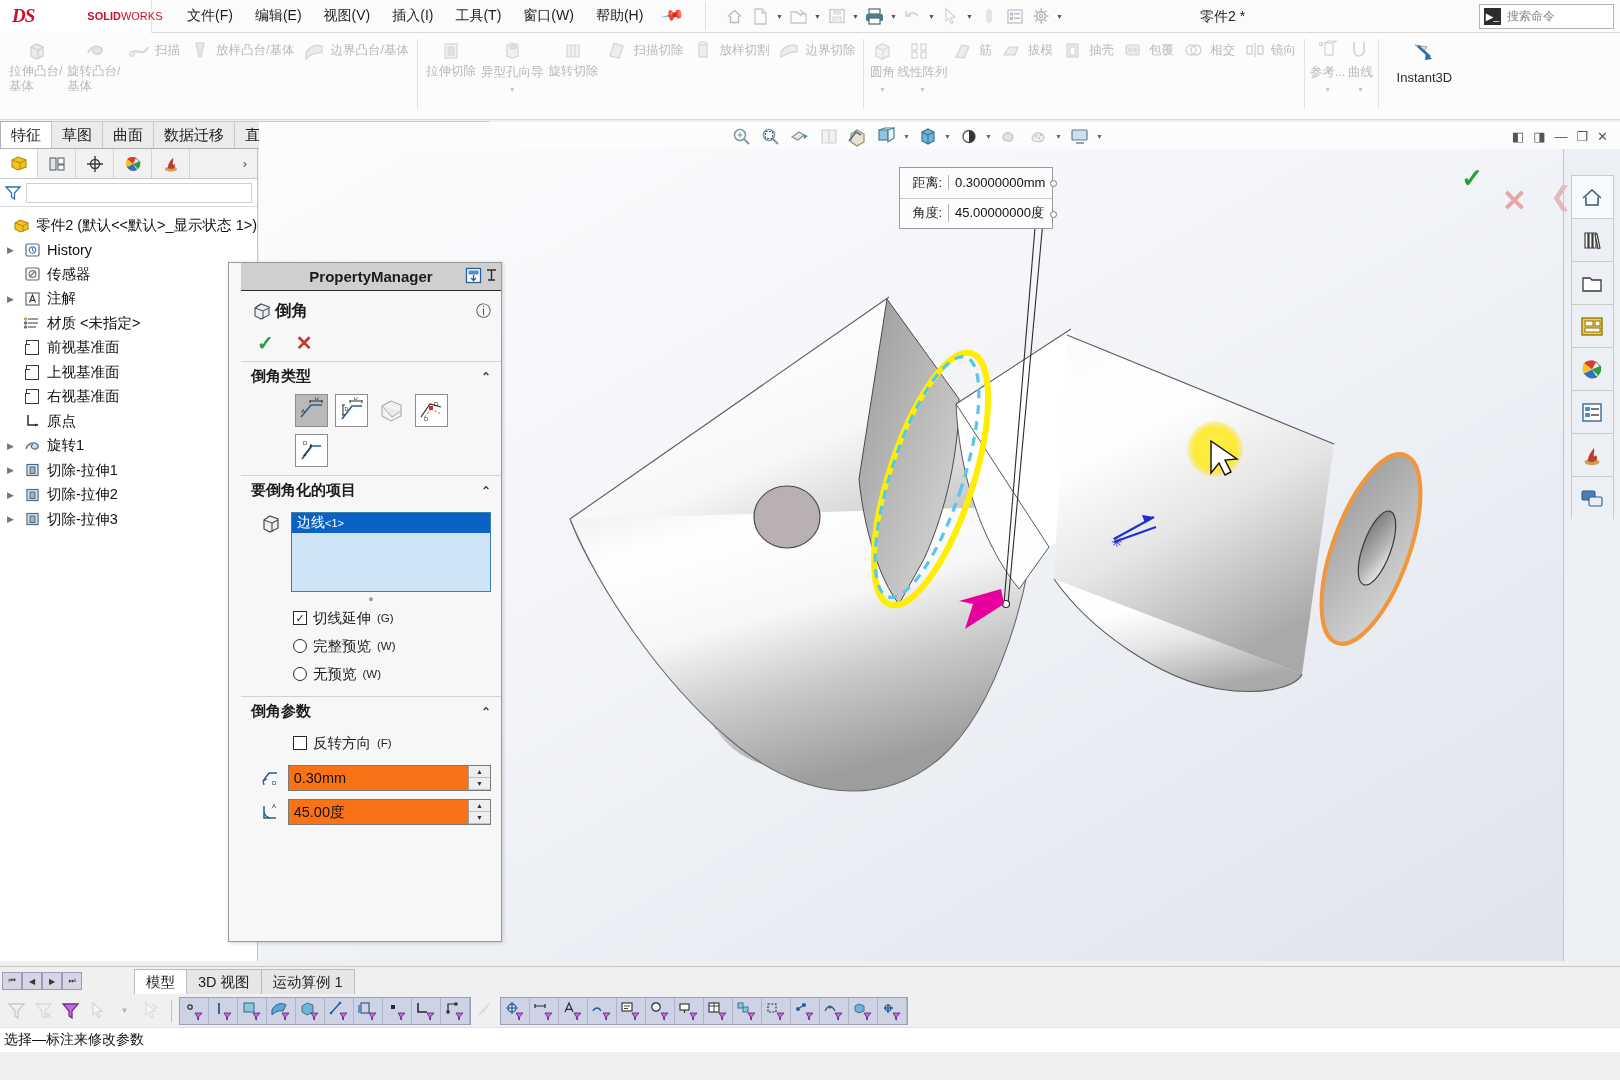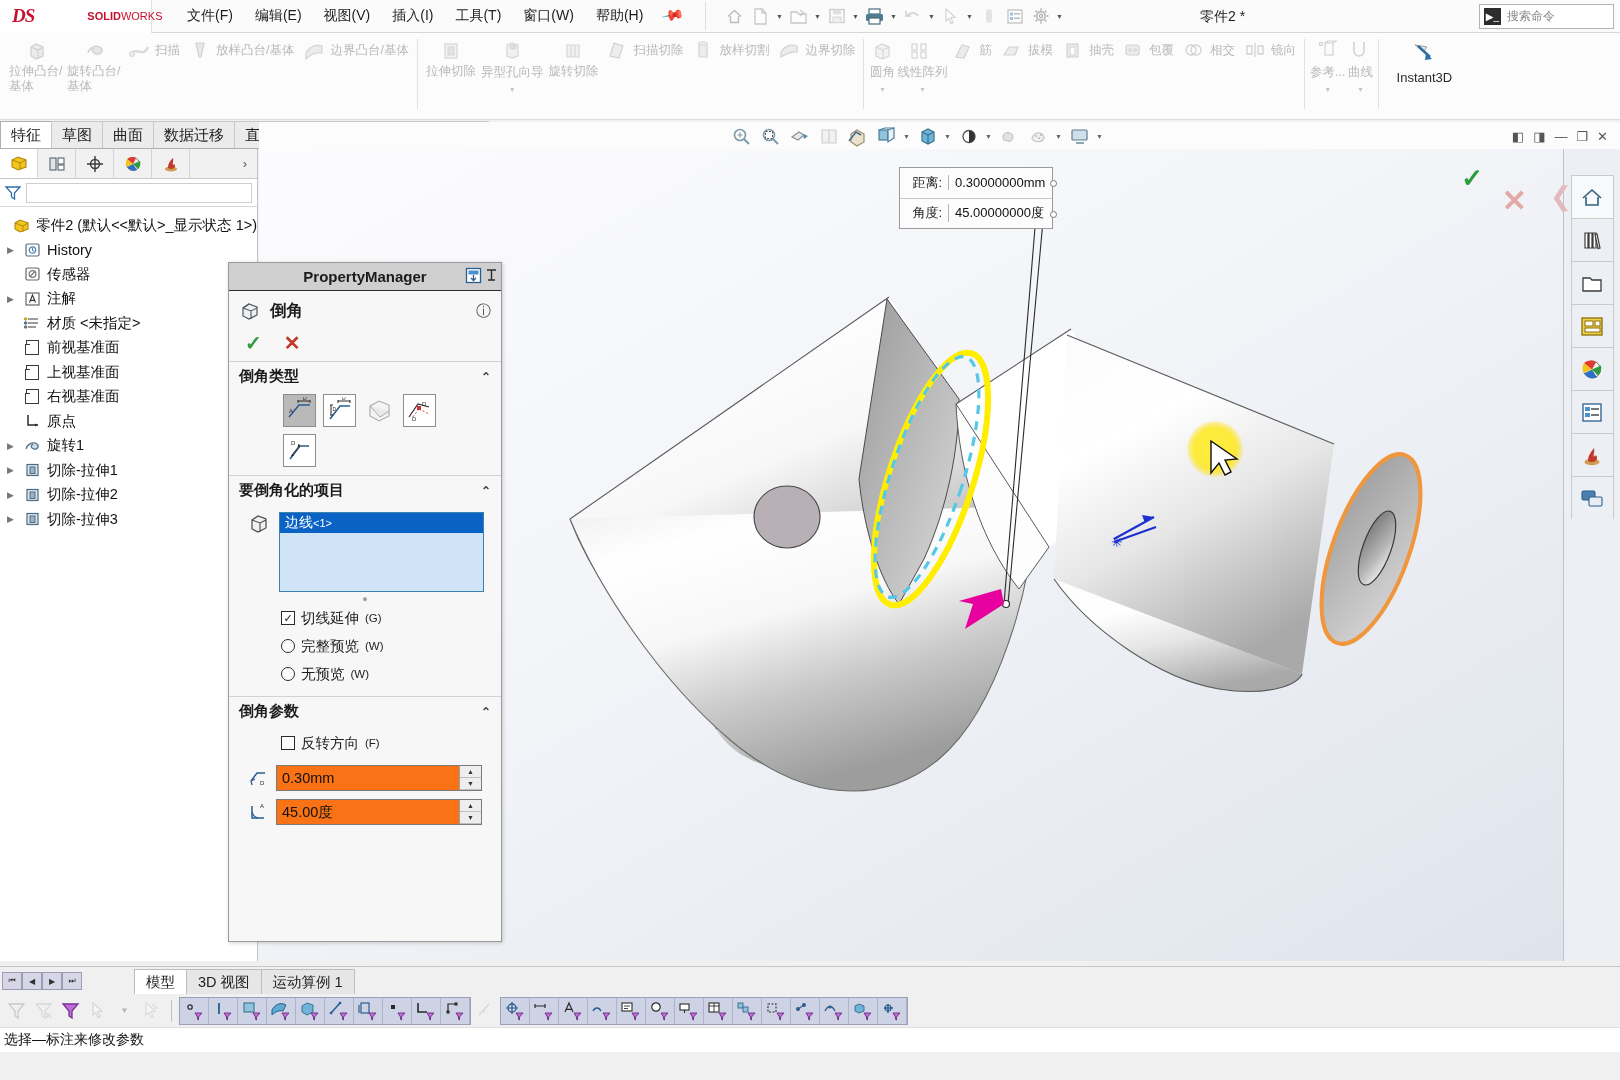--- a/index.html
+++ b/index.html
@@ -113,28 +113,29 @@
   
   .ico-plane{ width:13px;height:15px;border:1.3px solid #3a3a3a;position:relative;}
   .ico-plane:after{content:"";position:absolute;left:-2px;top:3px;width:4px;height:9px;
     border:1.3px solid #3a3a3a;border-right:none;background:#fff;}
 
   
   .pmgr{
     position:absolute; left:228px; top:262px; width:274px; height:680px;
     background:#f7f7f7; border:1px solid #9a9a9a;
     box-shadow:1px 1px 4px rgba(0,0,0,.18);
+    padding-left:12px;
   }
   .pm-title{
     height:28px; background:#cfcfcf; display:flex; align-items:center; justify-content:center;
     position:relative; border-bottom:1px solid #2b2b2b;
   }
   .pm-title .t{ font-size:15px; font-weight:bold; color:#1b1b1b;}
   .pm-title .pins{ position:absolute; right:4px; top:4px; display:flex; gap:4px;}
-  .pm-head{ height:40px; display:flex; align-items:center; padding:0 10px; gap:9px;}
+  .pm-head{ height:40px; display:flex; align-items:center; padding:0 10px; gap:2px;}
   .pm-head .nm{ font-size:16.5px; font-weight:bold; }
   .pm-head .q{ margin-left:auto; color:#555; font-size:15px;}
   .pm-ok{ display:flex; align-items:center; gap:22px; padding:0 16px 6px 16px; }
   .pm-ok .ok{ color:#2e9b3c; font-size:20px; font-weight:bold;}
   .pm-ok .no{ color:#c23a2b; font-size:20px; font-weight:bold;}
   .pm-sechead{
     display:flex; align-items:center; height:30px; padding:0 10px;
     border-top:1px solid #d3d3d3; font-size:15px; font-weight:bold; color:#1b1b1b;
   }
   .pm-sechead .chev{ margin-left:auto; color:#444; font-size:12px;}

